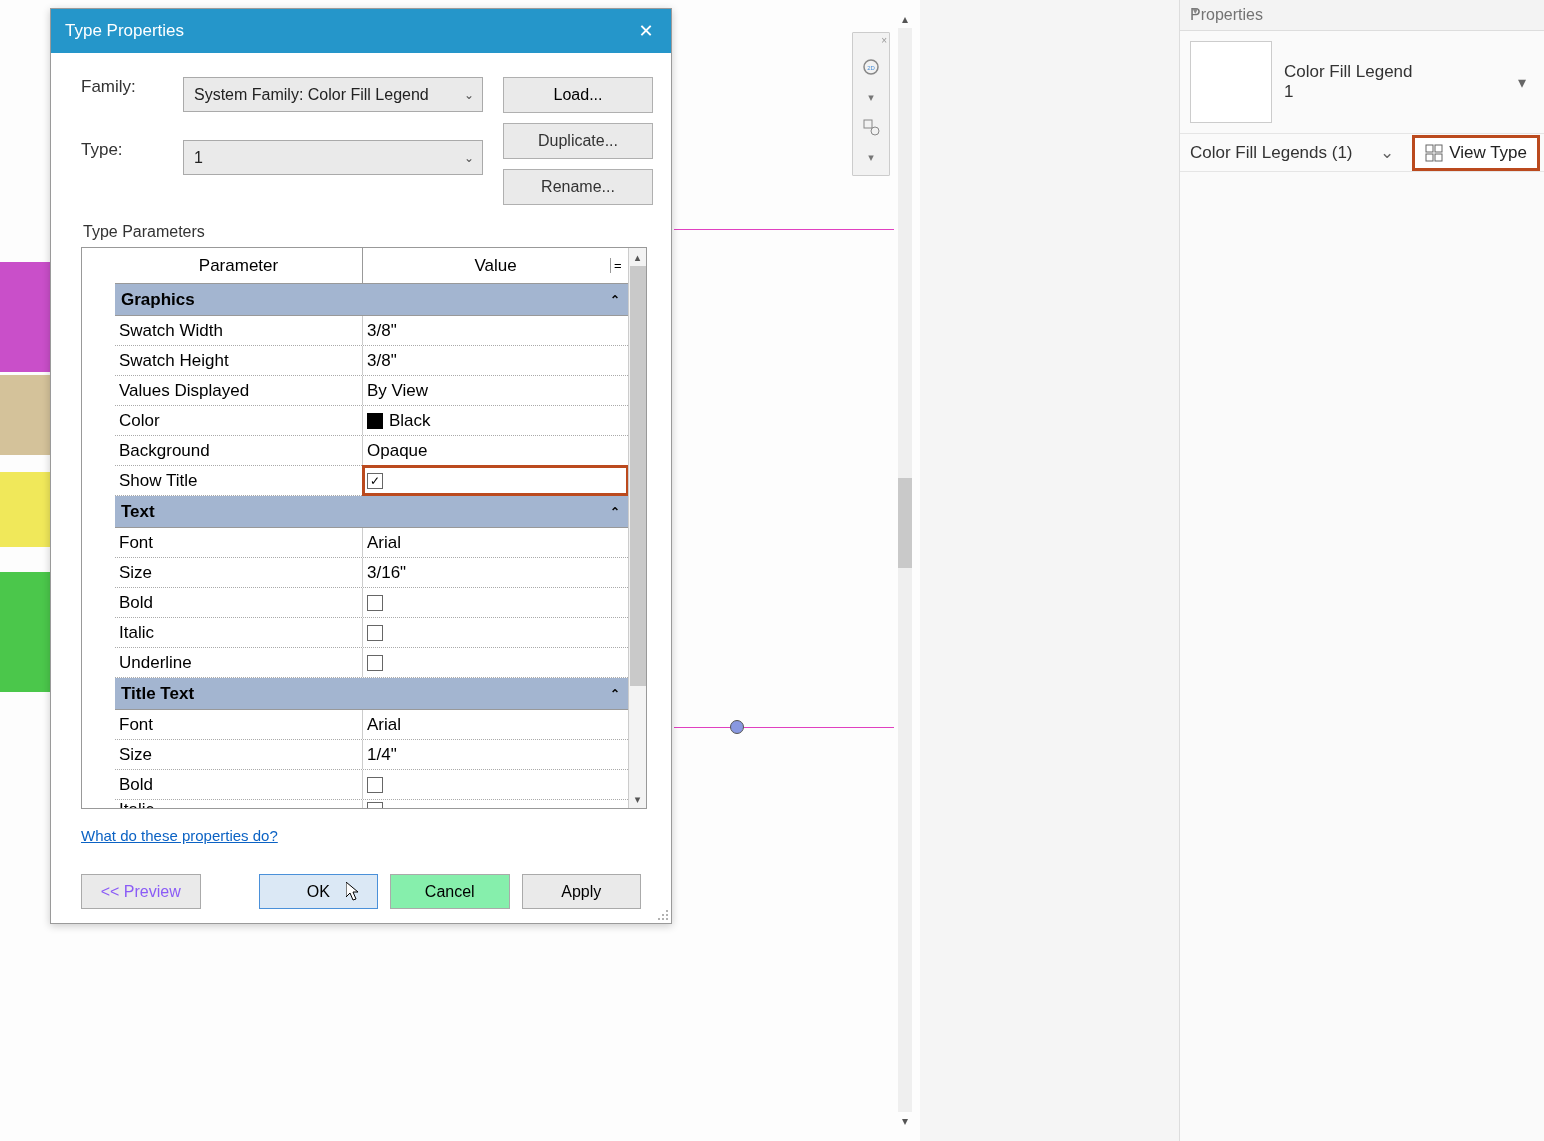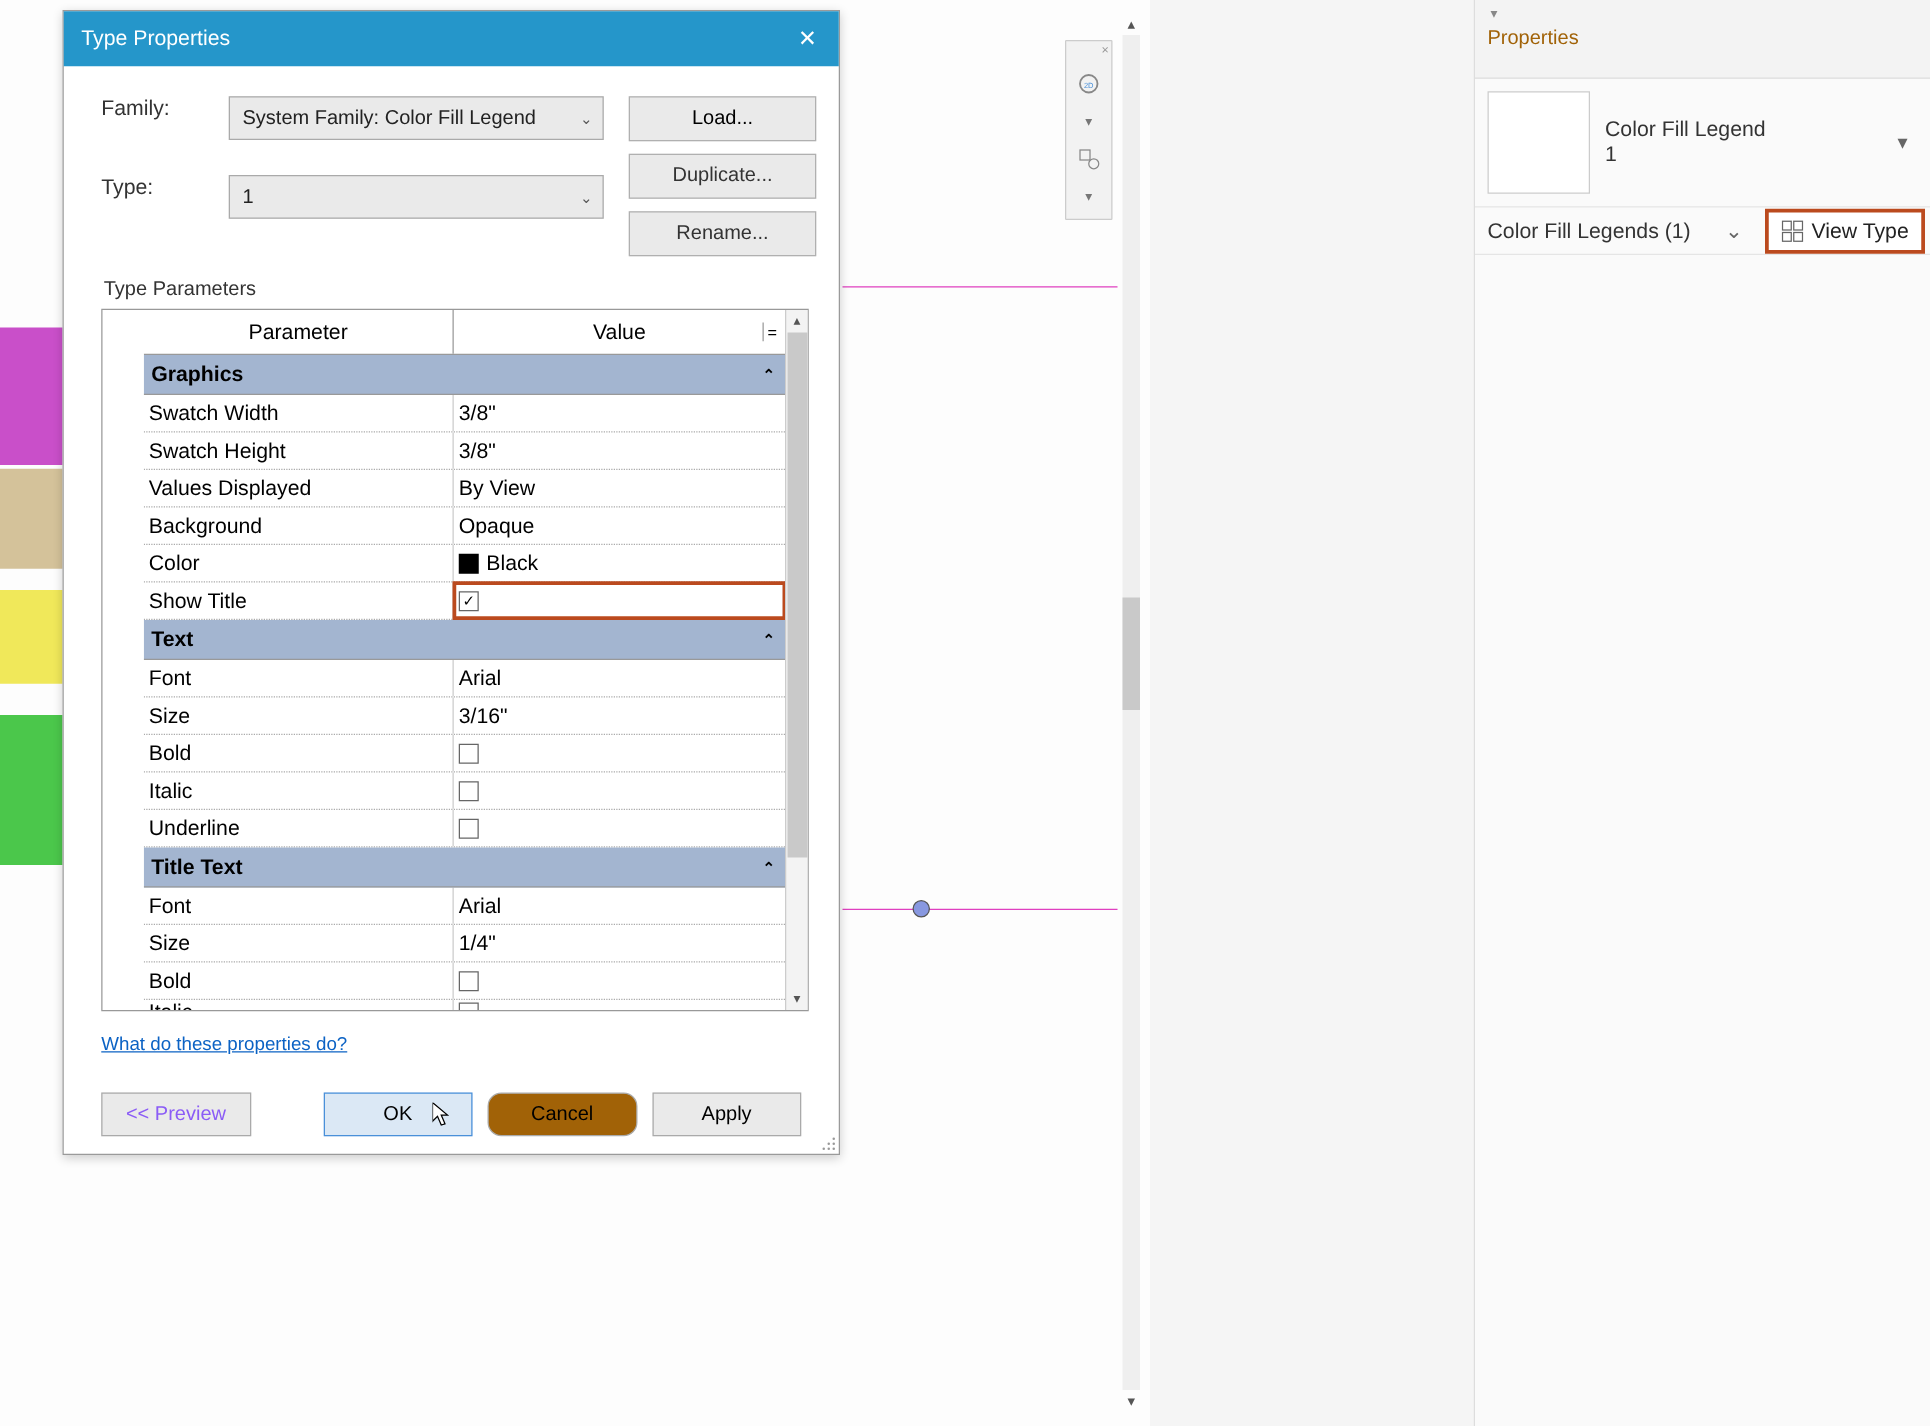--- a/index.html
+++ b/index.html
@@ -35,21 +35,21 @@
 .scroll-arrow { width: 18px; height: 18px; font-size: 12px; color: #555; display: flex; align-items: center; justify-content: center; }
 .scroll-track { flex: 1; width: 14px; background: #efefef; position: relative; }
 .scroll-thumb { position: absolute; top: 450px; width: 14px; height: 90px; background: #c9c9c9; }
 
 
 .props-panel {
   position: absolute; right: 0; top: 0; width: 365px; height: 1141px;
   background: #fafafa; border-left: 1px solid #ddd;
 }
 .props-panel .panel-titlebar {
-  padding: 22px 10px; font-size: 16px; color: #a16207;
+  padding: 6px 10px; font-size: 16px; color: #737373;
   border-bottom: 1px solid #ddd; background: #f3f3f3;
   position: relative;
 }
 .panel-titlebar::before { content: "▾"; position: absolute; right: 346px; top: 4px; color: #888; font-size: 11px; }
 .props-selector {
   display: flex; align-items: center; padding: 10px; gap: 12px;
   border-bottom: 1px solid #e5e5e5;
 }
 .props-thumb { width: 82px; height: 82px; border: 1px solid #ccc; background: #fff; }
 .props-sel-text { flex: 1; font-size: 17px; color: #333; }
@@ -133,21 +133,21 @@
 
 .help-link { color: #0b62c4; text-decoration: underline; font-size: 15px; margin-top: 18px; display: inline-block; }
 
 .dlg-footer {
   position: absolute; bottom: 14px; left: 30px; right: 30px;
   display: flex; gap: 12px; align-items: center;
 }
 .dlg-btn { height: 35px; border: 1px solid #aaa; font-size: 16px; display: flex; align-items: center; justify-content: center; }
 .btn-preview { width: 128px; background: #eaeaea; color: #8b5cf6; }
 .btn-ok { width: 128px; background: #dbe8f5; border: 1px solid #4a90d9; margin-left: 46px; }
-.btn-cancel { width: 128px; background: #a16207; border-radius: 11px; }
+.btn-cancel { width: 128px; background: #86efac; }
 .btn-apply { width: 128px; background: #eaeaea; }
 
 .cursor-arrow {
   position: absolute; left: 346px; top: 882px; width: 16px; height: 20px; pointer-events: none;
 }
 .resize-grip {
   position: absolute; right: 2px; bottom: 2px; width: 14px; height: 14px;
 }
 </style>
 </head>
@@ -267,29 +267,29 @@
         </div>
         <div class="param-row">
           <div class="pcell">Swatch Height</div>
           <div class="vcell">3/8"</div>
         </div>
         <div class="param-row">
           <div class="pcell">Values Displayed</div>
           <div class="vcell">By View</div>
         </div>
         <div class="param-row">
+          <div class="pcell">Color</div>
+          <div class="vcell">
+              <span class="swatch"></span>
+              <span>Black</span>
+            </div>
+        </div>
+        <div class="param-row">
           <div class="pcell">Background</div>
           <div class="vcell">Opaque</div>
-        </div>
-        <div class="param-row">
-          <div class="pcell">Color</div>
-          <div class="vcell">
-              <span class="swatch"></span>
-              <span>Black</span>
-            </div>
         </div>
         <div class="param-row">
           <div class="pcell">Show Title</div>
           <div class="vcell highlight">
               <span class="cb checked"></span>
             </div>
         </div>
 
         <div class="param-group">
           <span>Text</span>

